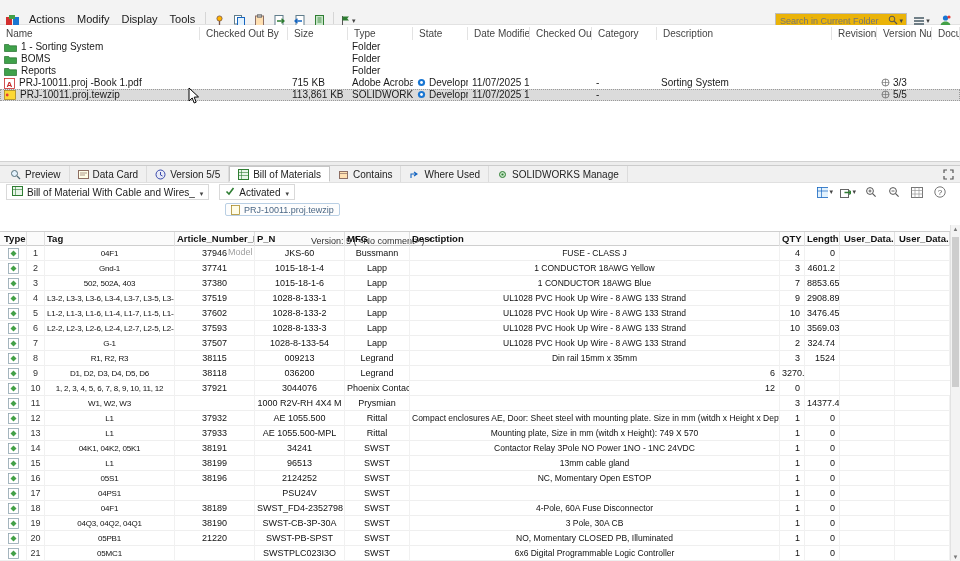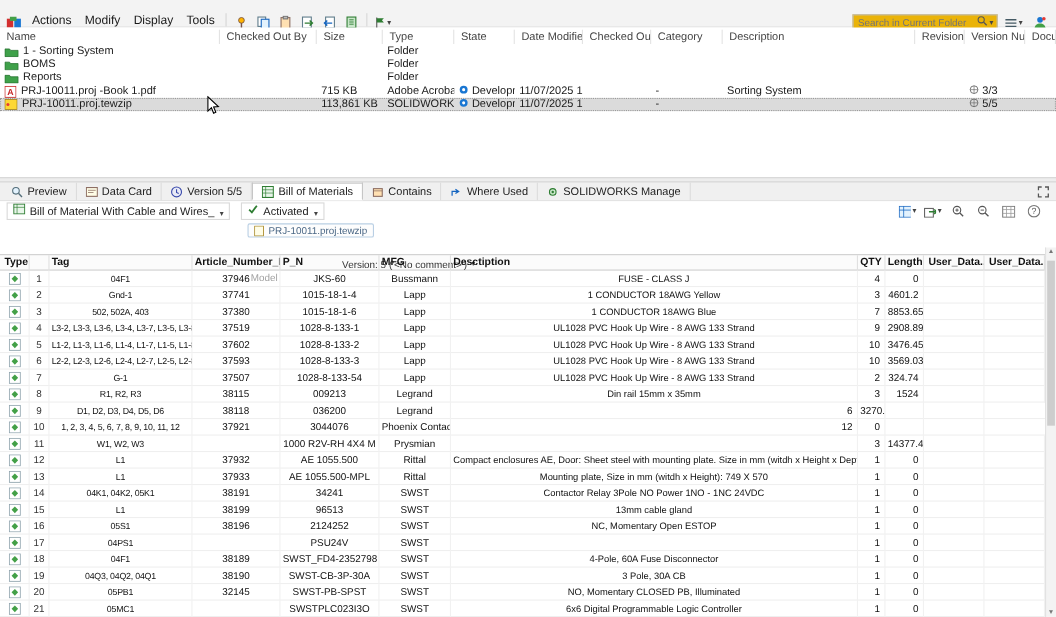--- a/index.html
+++ b/index.html
@@ -811,21 +811,21 @@
     </div>
     <div class="bom-row">
       <div class="bc type">
         <svg width="11" height="11">
           <rect x="0.5" y="0.5" width="10" height="10" fill="#fff" stroke="#90a4ae" stroke-width="0.8"></rect>
           <path d="M2.5 5.5l3-3 3 3-3 3z" fill="#43a047"></path>
         </svg>
       </div>
       <div class="bc num">20</div>
       <div class="bc tag">05PB1</div>
-      <div class="bc">32145</div>
+      <div class="bc">21220</div>
       <div class="bc">SWST-PB-SPST</div>
       <div class="bc">SWST</div>
       <div class="bc desc">NO, Momentary CLOSED PB, Illuminated</div>
       <div class="bc qty">1</div>
       <div class="bc len">0</div>
       <div class="bc"></div>
       <div class="bc"></div>
     </div>
     <div class="bom-row">
       <div class="bc type">

